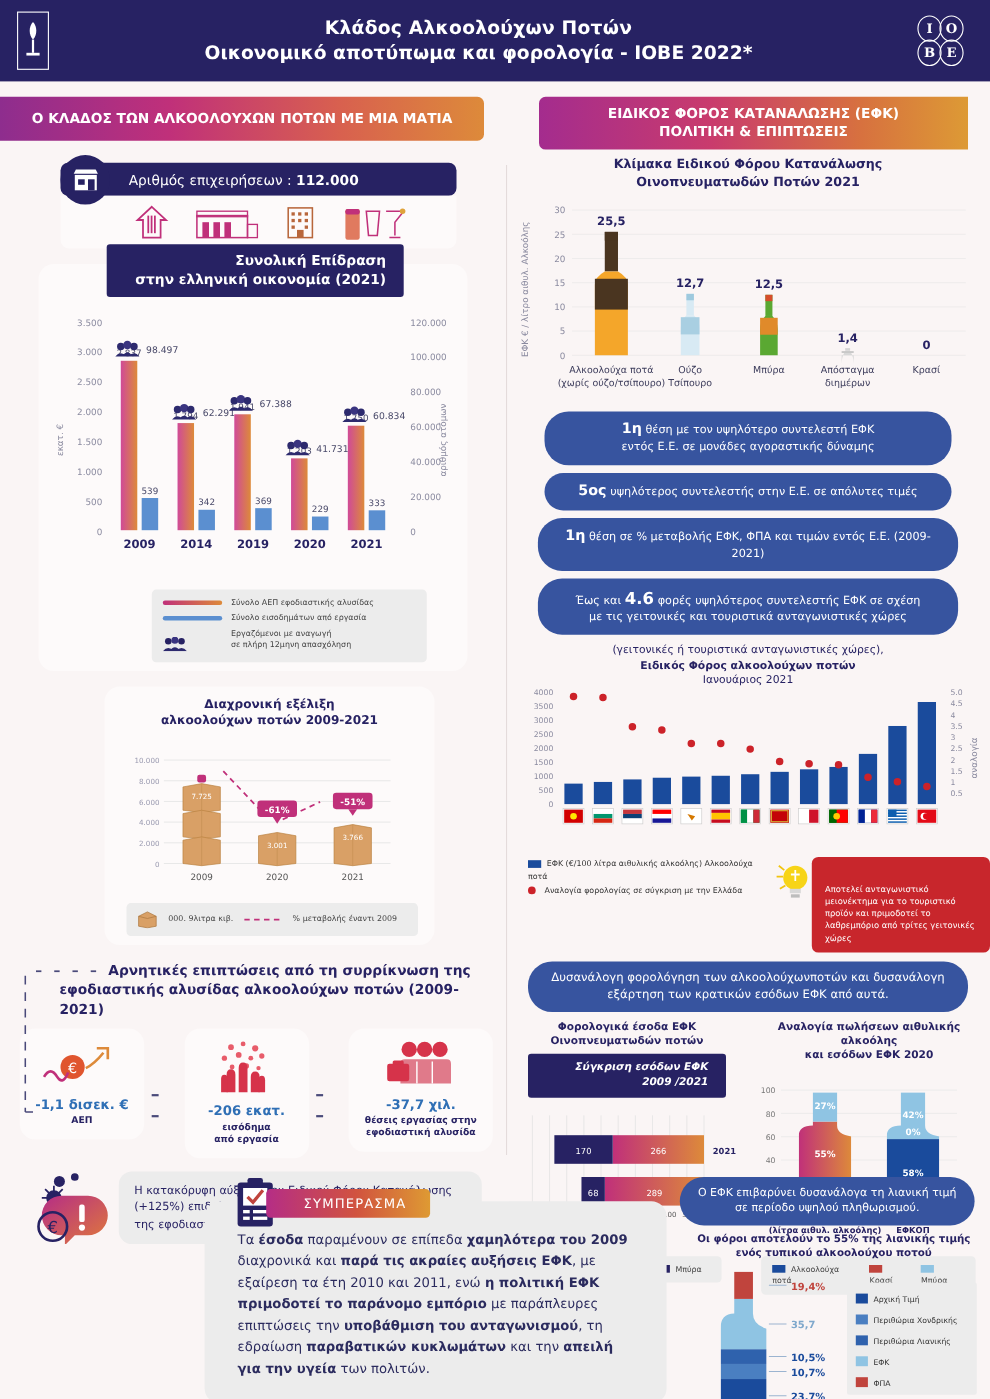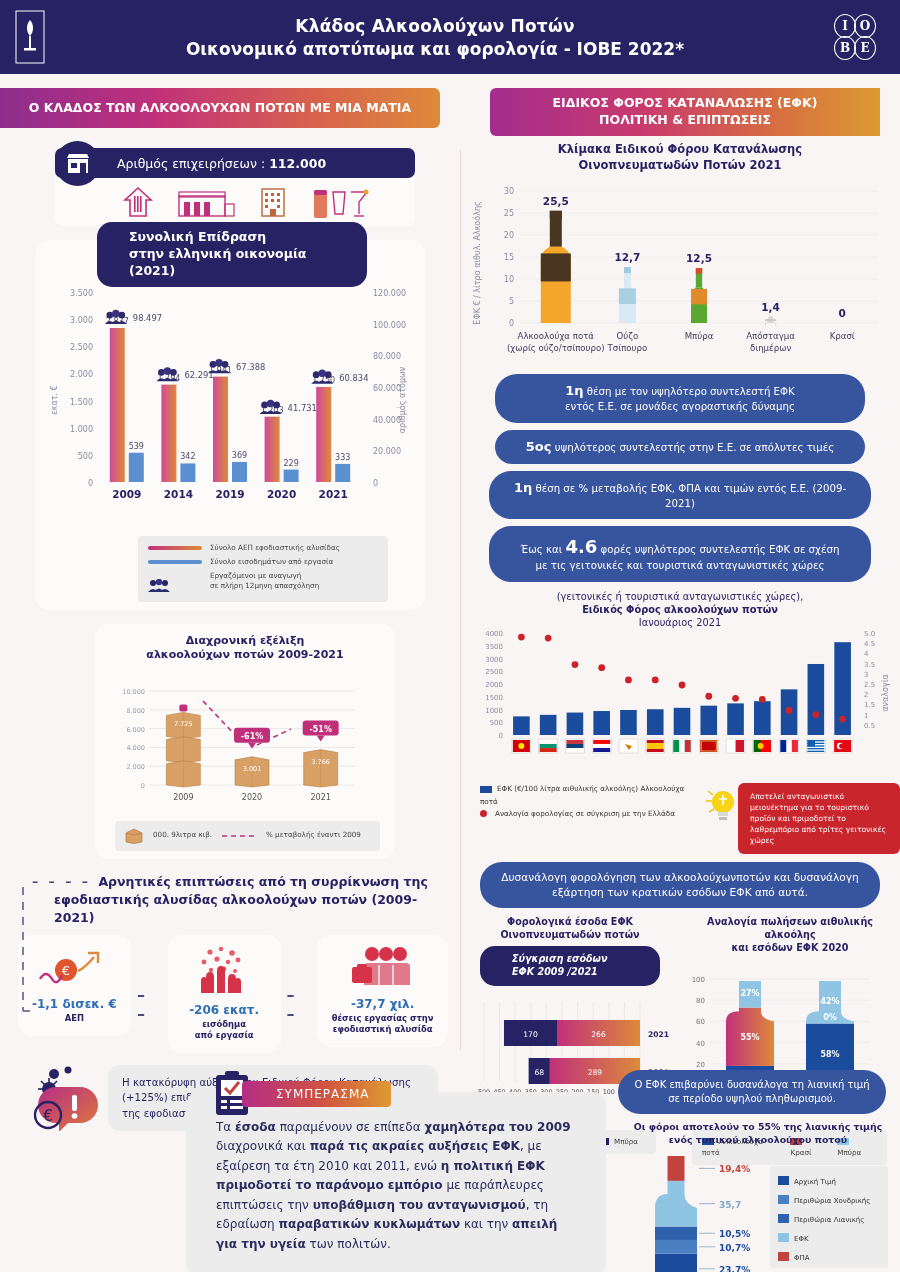--- a/index.html
+++ b/index.html
@@ -50,21 +50,21 @@
   .col-left { width: 460px; position: relative; }
   .col-right { width: 440px; position: relative; }
   .divider {
     position:absolute; left: 460px; top: 150px; width: 1px; height: 900px;
     background:#e4dbdb;
   }
   
   .card { background:#fdfafa; border-radius: 14px; }
   .pill-title {
     background:#272263; color:#fff; font-weight:bold; font-size: 12.5px;
-    text-align:left; border-radius: 15px; padding: 7px 32px; line-height:1.35;
+    text-align:right; border-radius: 3px; padding: 7px 16px; line-height:1.35;
   }
   
   .biz-wrap { position: relative; margin: 12px 0 0 55px; width: 360px; }
   .biz-bar {
     background:#272263; color:#fff; border-radius: 7px; height: 30px;
     display:flex; align-items:center; padding-left: 62px; font-size: 12.5px;
   }
   .biz-bar b { margin-left: 4px; }
   .biz-circle {
     position:absolute; left: 0px; top: -7px; width: 45px; height: 45px;
@@ -107,21 +107,21 @@
   }
   
   .r-chart-title { text-align:center; font-weight:bold; font-size: 11.5px; line-height:1.35; color:#272263; }
   .blue-pill {
     background:#37549f; color:#fff; border-radius: 22px; text-align:center;
     font-size: 10.2px; line-height:1.4; padding: 8px 16px; margin: 7px auto 0;
   }
   .blue-pill b { font-size: 13px; }
   .red-note {
     background:#c8262c; color:#fff; border-radius: 6px; font-size: 7.6px; line-height:1.45;
-    padding: 8px 10px 8px 12px; width: 162px;
+    padding: 24px 10px 8px 12px; width: 162px;
   }
   .mini-legend { font-size: 7.2px; color:#333; line-height:1.7; }
   .swatch-sq { display:inline-block; width: 12px; height: 7px; vertical-align:middle; margin-right:5px;}
   .dot-sm { display:inline-block; width: 7px; height:7px; border-radius:50%; background:#cc2229; vertical-align:middle; margin-right:8px;}
   
   .concl-card { background:#ececec; border-radius: 14px; padding: 26px 30px 22px; width: 420px; }
   .concl-txt { font-size: 12px; line-height: 1.62; color:#2b2b5e; }
   .concl-badge {
     background: linear-gradient(90deg,#b52d86 0%, #d1533f 55%, #de9a33 100%);
     color:#fff; font-size: 12px; letter-spacing: 1px; border-radius: 4px;
@@ -583,21 +583,21 @@
         <div><b>1η</b> <span>θέση με τον υψηλότερο συντελεστή ΕΦΚ</span></div>
         <div>εντός Ε.Ε. σε μονάδες αγοραστικής δύναμης</div>
       </div>
       <div class="blue-pill" style="width: 370px;">
         <div><b>5ος</b> <span>υψηλότερος συντελεστής στην Ε.Ε. σε απόλυτες τιμές</span></div>
       </div>
       <div class="blue-pill" style="width: 382px;">
         <div><b>1η</b> <span>θέση σε % μεταβολής ΕΦΚ, ΦΠΑ και τιμών εντός Ε.Ε. (2009-2021)</span></div>
       </div>
       <div class="blue-pill" style="width: 382px;">
-        <div><span>Έως και</span> <b style="font-size:18px">4.6</b> <span>φορές υψηλότερος συντελεστής ΕΦΚ σε σχέση</span></div>
+        <div><span>Έως και</span> <b style="font-size:15px">4.6</b> <span>φορές υψηλότερος συντελεστής ΕΦΚ σε σχέση</span></div>
         <div>με τις γειτονικές και τουριστικά ανταγωνιστικές χώρες</div>
       </div>
     </div>
 
     <div style="margin-top: 8px;">
       <div class="r-chart-title" style="font-size:9.8px">
         <div style="font-weight:normal">(γειτονικές ή τουριστικά ανταγωνιστικές χώρες),</div>
         <div>Ειδικός Φόρος αλκοολούχων ποτών</div>
         <div style="font-weight:normal">Ιανουάριος 2021</div>
       </div>

